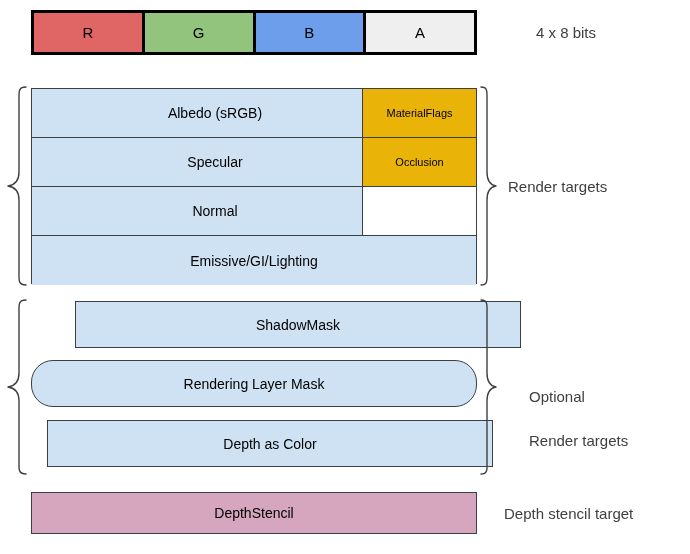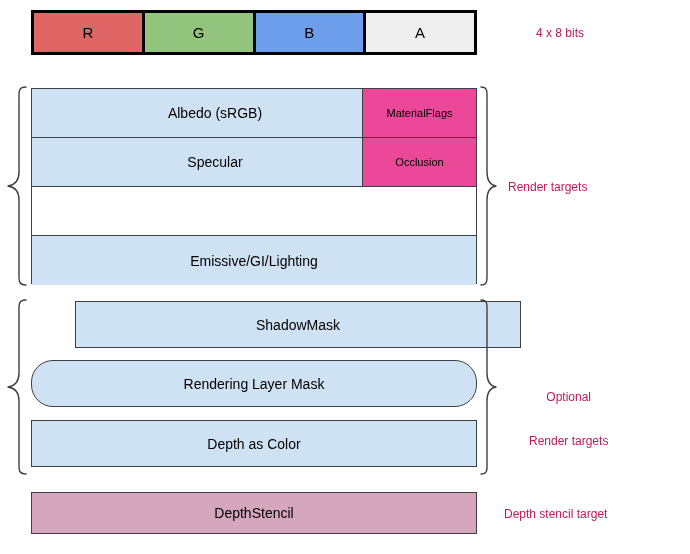--- a/index.html
+++ b/index.html
@@ -69,21 +69,21 @@
     display: flex;
     align-items: center;
     justify-content: center;
     font-size: 14px;
     box-sizing: border-box;
     border-right: 1px solid #3c4043;
     width: 331px;
     padding-left: 36px;
   }
   .rt-alpha {
-    background: #ec4899;
+    background: #eab308;
     display: flex;
     align-items: center;
     justify-content: center;
     font-size: 11px;
     box-sizing: border-box;
     flex: 1 1 auto;
   }
   .rt-full {
     background: #cfe2f3;
     display: flex;
@@ -103,21 +103,21 @@
     background: #cfe2f3;
     border: 1px solid #3c4043;
     box-sizing: border-box;
     display: flex;
     align-items: center;
     justify-content: center;
     font-size: 14px;
   }
   .opt-1 { top: 301px; margin-left: 44px; }
   .opt-2 { top: 360px; border-radius: 22px; }
-  .opt-3 { top: 420px; }
+  .opt-3 { top: 420px; margin-left: 16px; }
 
   
   .ds-box {
     position: absolute;
     left: 31px;
     top: 492px;
     width: 446px;
     height: 42px;
     background: #d5a6bd;
     border: 1px solid #3c4043;
@@ -137,22 +137,22 @@
     fill: none;
     stroke: #3c4043;
     stroke-width: 1.4;
     stroke-linecap: round;
     stroke-linejoin: round;
   }
 
   
   .side-label {
     position: absolute;
-    font-size: 12px;
-    color: #be185d;
+    font-size: 15px;
+    color: #404040;
     line-height: 22px;
     white-space: pre-line;
   }
   .label-bits   { left: 536px; top: 22px; }
   .label-rt     { left: 508px; top: 176px; }
   .label-opt    { left: 529px; top: 364px; text-align: center; }
   .label-ds     { left: 504px; top: 503px; }
 </style>
 </head>
 <body>
@@ -170,20 +170,21 @@
   <div class="rt-table">
     <div class="rt-row">
       <div class="rt-main">Albedo (sRGB)</div>
       <div class="rt-alpha">MaterialFlags</div>
     </div>
     <div class="rt-row">
       <div class="rt-main">Specular</div>
       <div class="rt-alpha">Occlusion</div>
     </div>
     <div class="rt-row">
+      <div class="rt-main">Normal</div>
     </div>
     <div class="rt-row">
       <div class="rt-full">Emissive/GI/Lighting</div>
     </div>
   </div>
 
   <svg class="brace-svg" style="left:6px; top:86px;" width="22" height="200" viewBox="0 0 22 200">
     <path d="M20 1 C12 1, 13 6, 13 14 L13 86 C13 94, 9 99, 2 100 C9 101, 13 106, 13 114 L13 186 C13 194, 12 199, 20 199"></path>
   </svg>
 
@@ -198,20 +199,20 @@
 
   <svg class="brace-svg" style="left:6px; top:299px;" width="22" height="176" viewBox="0 0 22 176">
     <path d="M20 1 C12 1, 13 6, 13 14 L13 74 C13 82, 9 87, 2 88 C9 89, 13 94, 13 102 L13 162 C13 170, 12 175, 20 175"></path>
   </svg>
 
   <svg class="brace-svg" style="left:480px; top:299px;" width="18" height="176" viewBox="0 0 18 176">
     <path d="M1 1 C8 1, 7 6, 7 14 L7 74 C7 82, 10 87, 16 88 C10 89, 7 94, 7 102 L7 162 C7 170, 8 175, 1 175"></path>
   </svg>
 
   <div class="side-label label-opt">
-    <div style="text-align:center;">Optional</div>
+    <div style="text-align:left;">Optional</div>
     <div style="text-align:center;">Render targets</div>
   </div>
 
   <div class="ds-box">DepthStencil</div>
   <div class="side-label label-ds">Depth stencil target</div>
 
 </div>
 
 </body></html>

